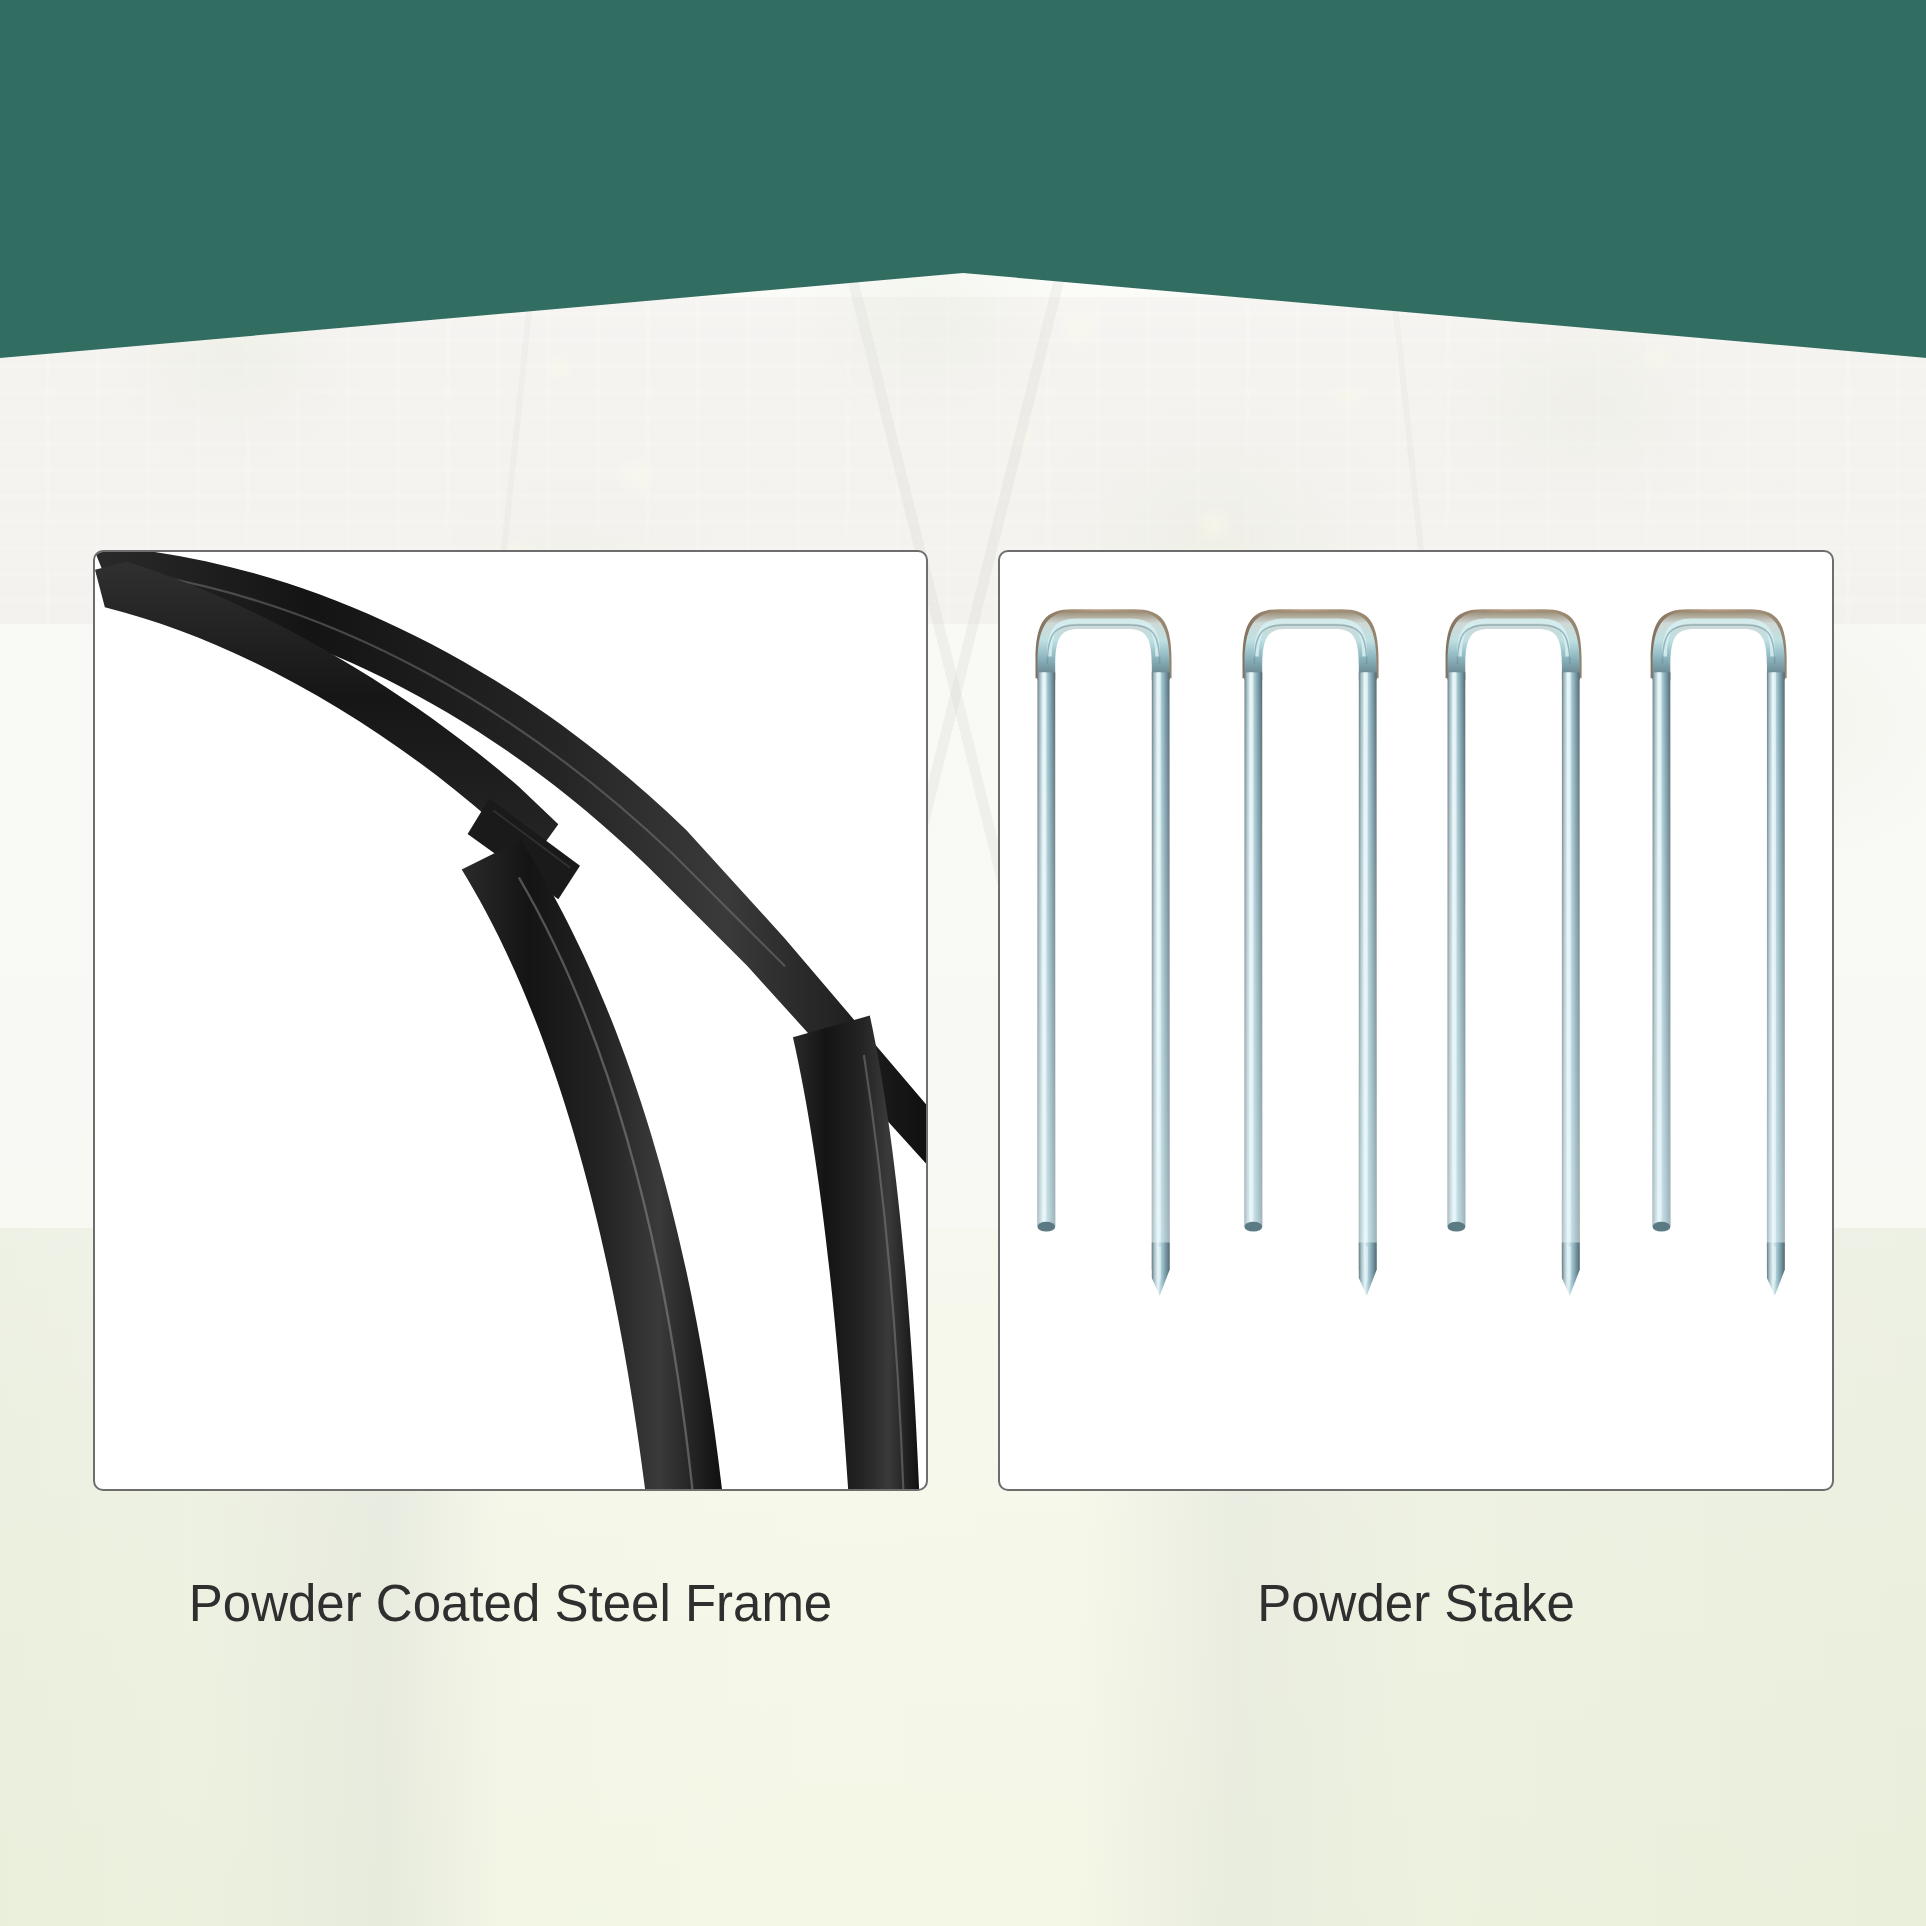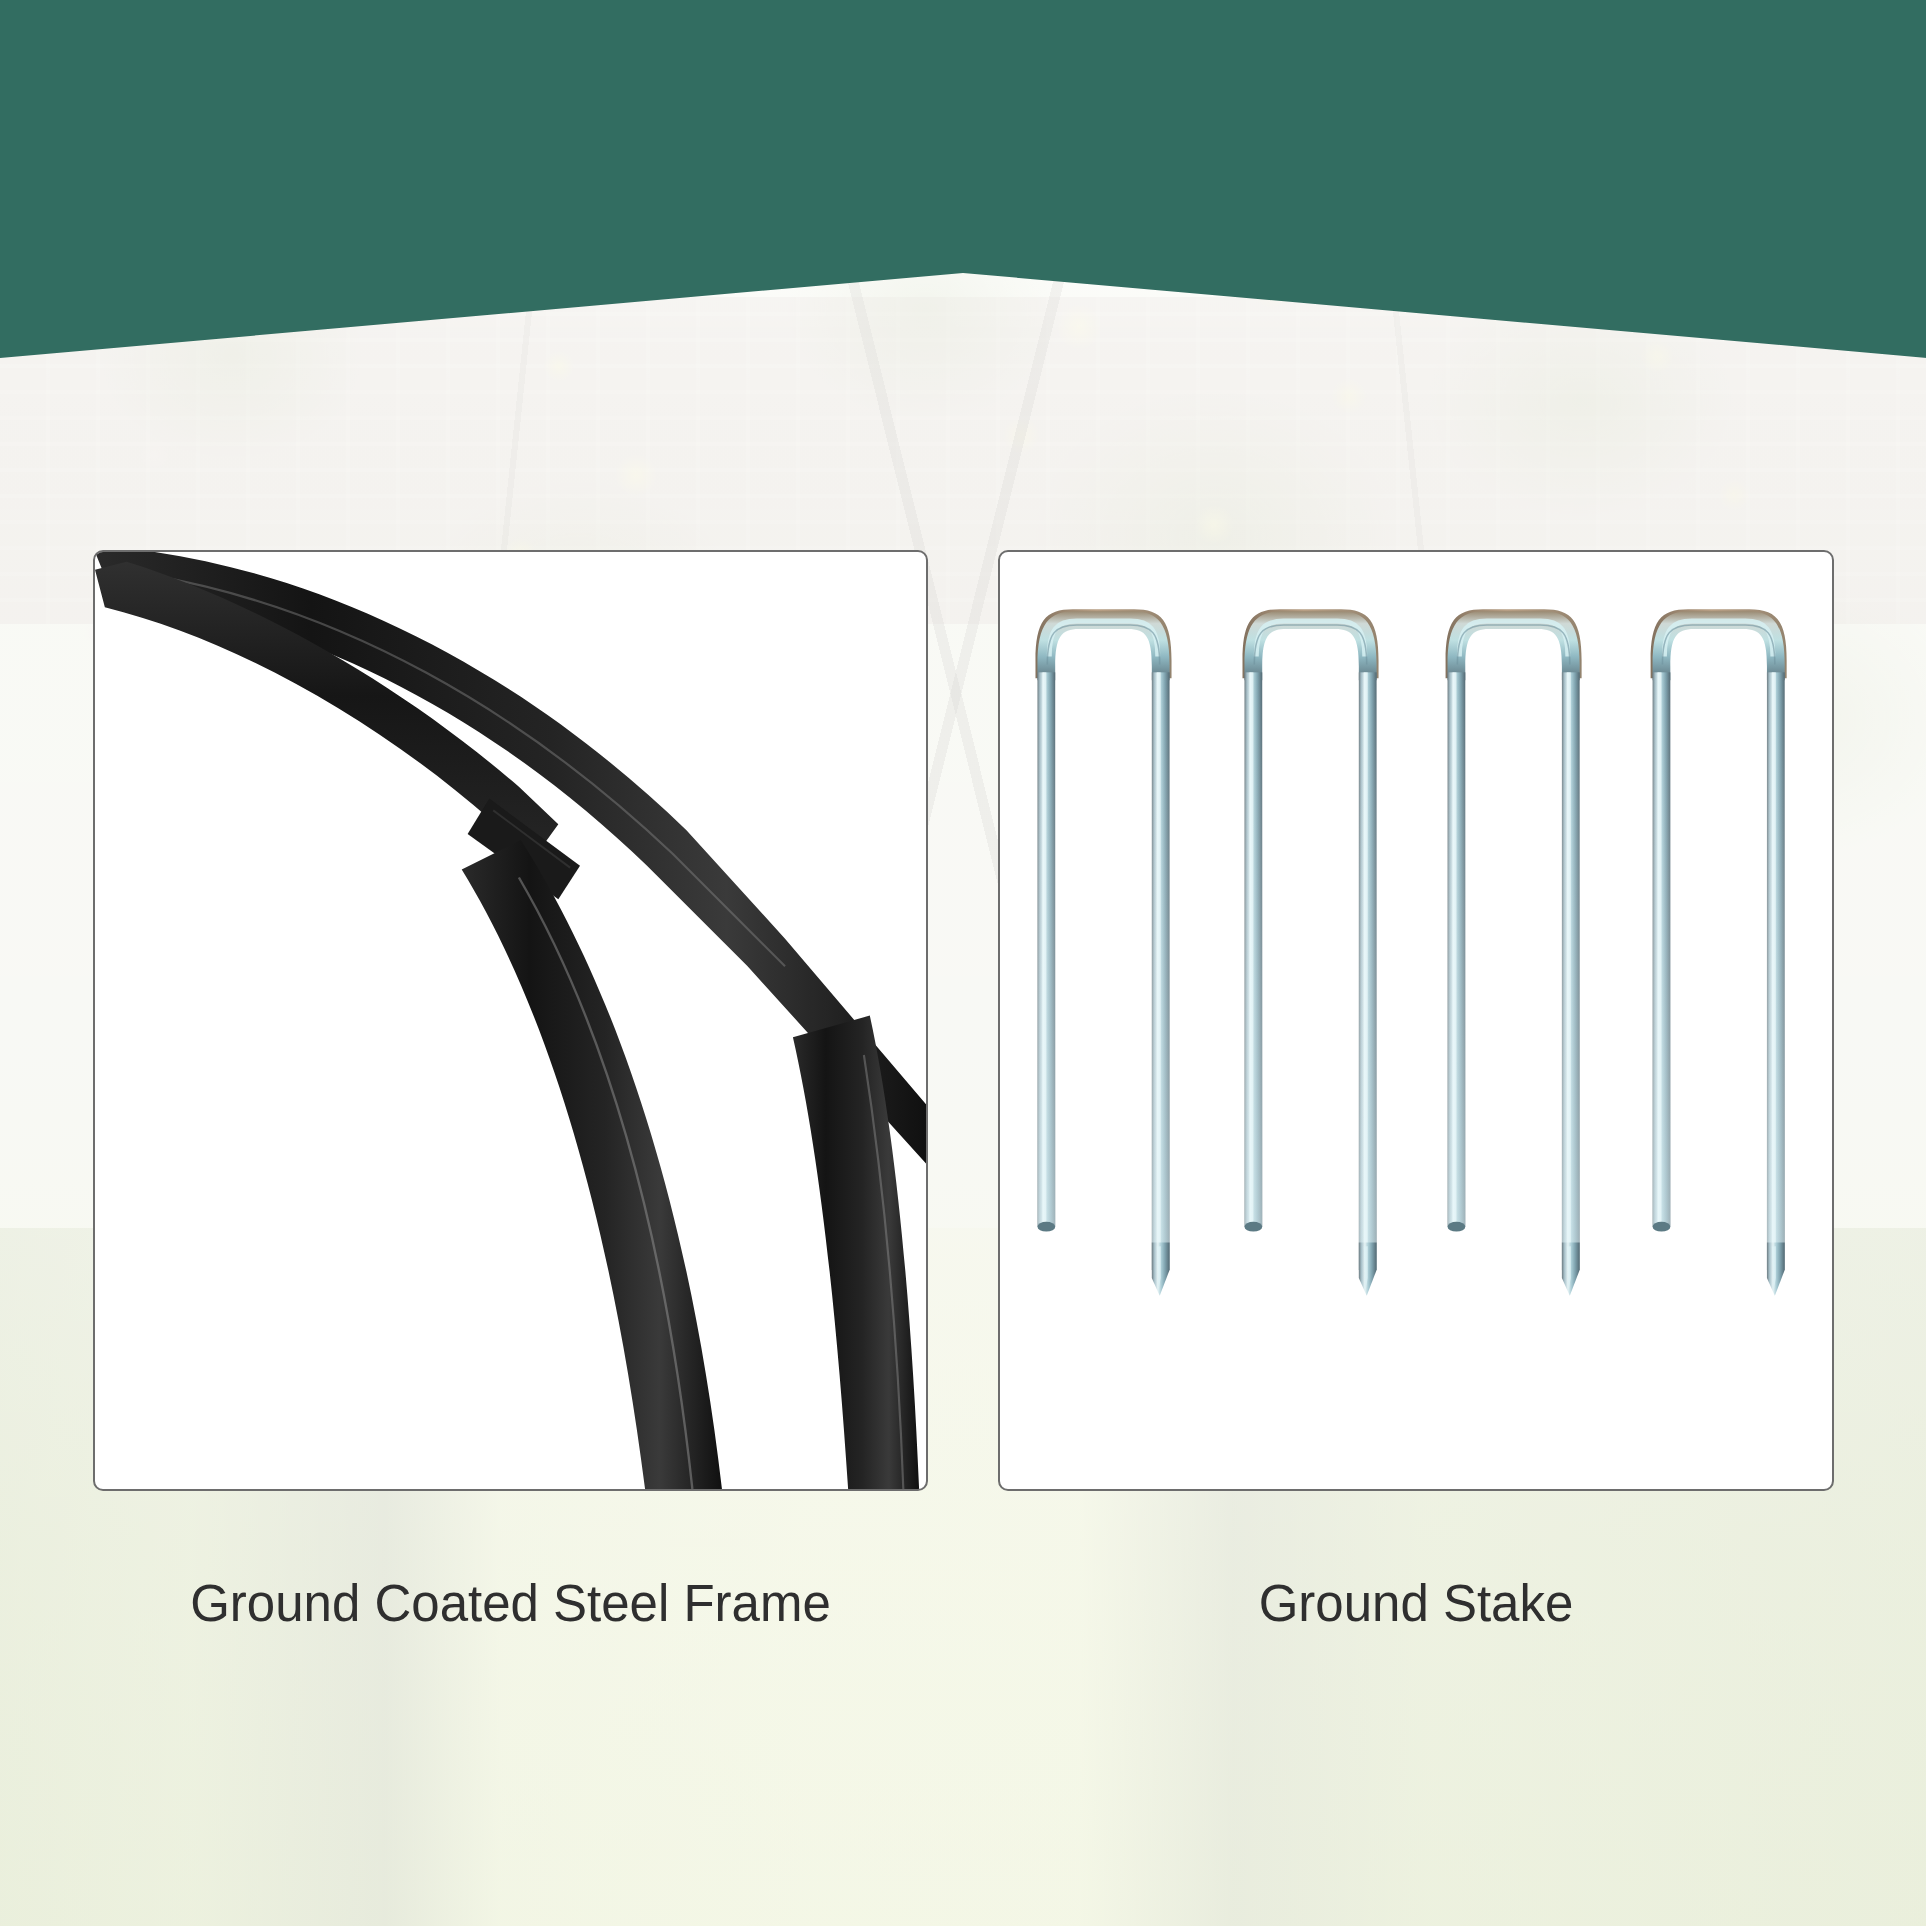--- a/index.html
+++ b/index.html
@@ -279,19 +279,19 @@
           </g>
         <g transform="translate(448,52)">
             <use href="#stake"></use>
           </g>
         <g transform="translate(656,52)">
             <use href="#stake"></use>
           </g>
       </svg>
     </div>
 
-    <div class="caption caption-left">Ground Coated Steel Frame</div>
-
-    <div class="caption caption-right">Ground Stake</div>
+    <div class="caption caption-left">Powder Coated Steel Frame</div>
+
+    <div class="caption caption-right">Powder Stake</div>
   </div>
 
 </div>
 
 
 </body></html>

